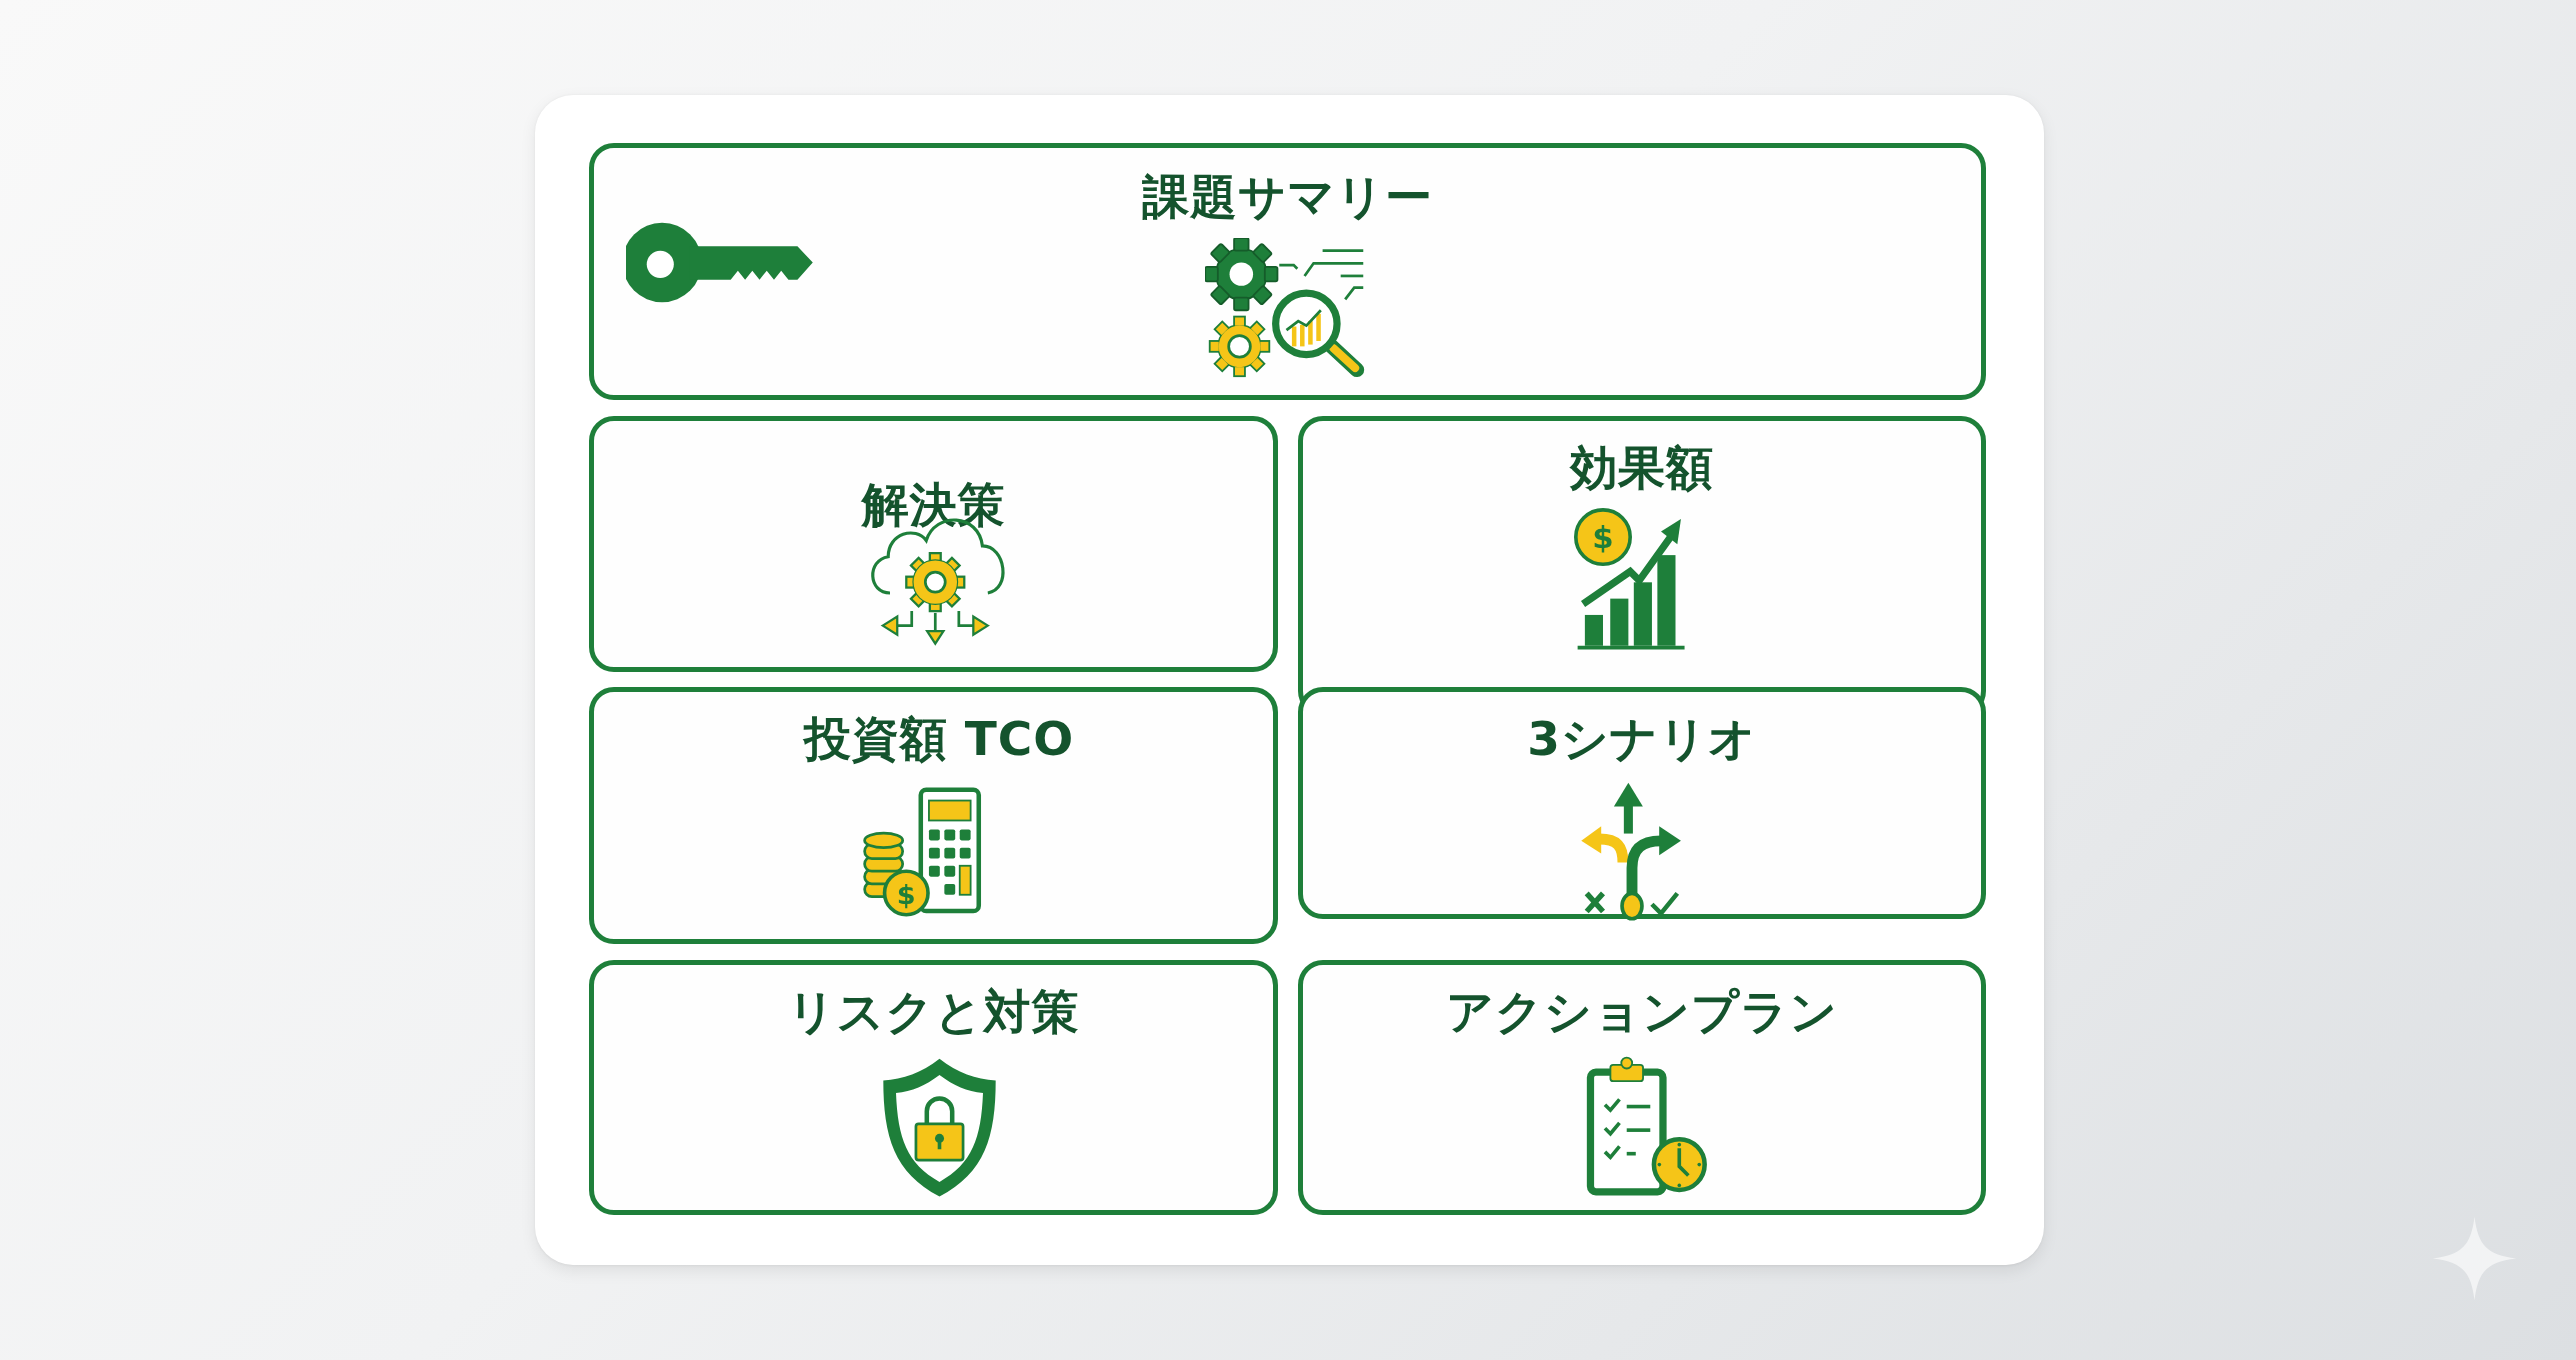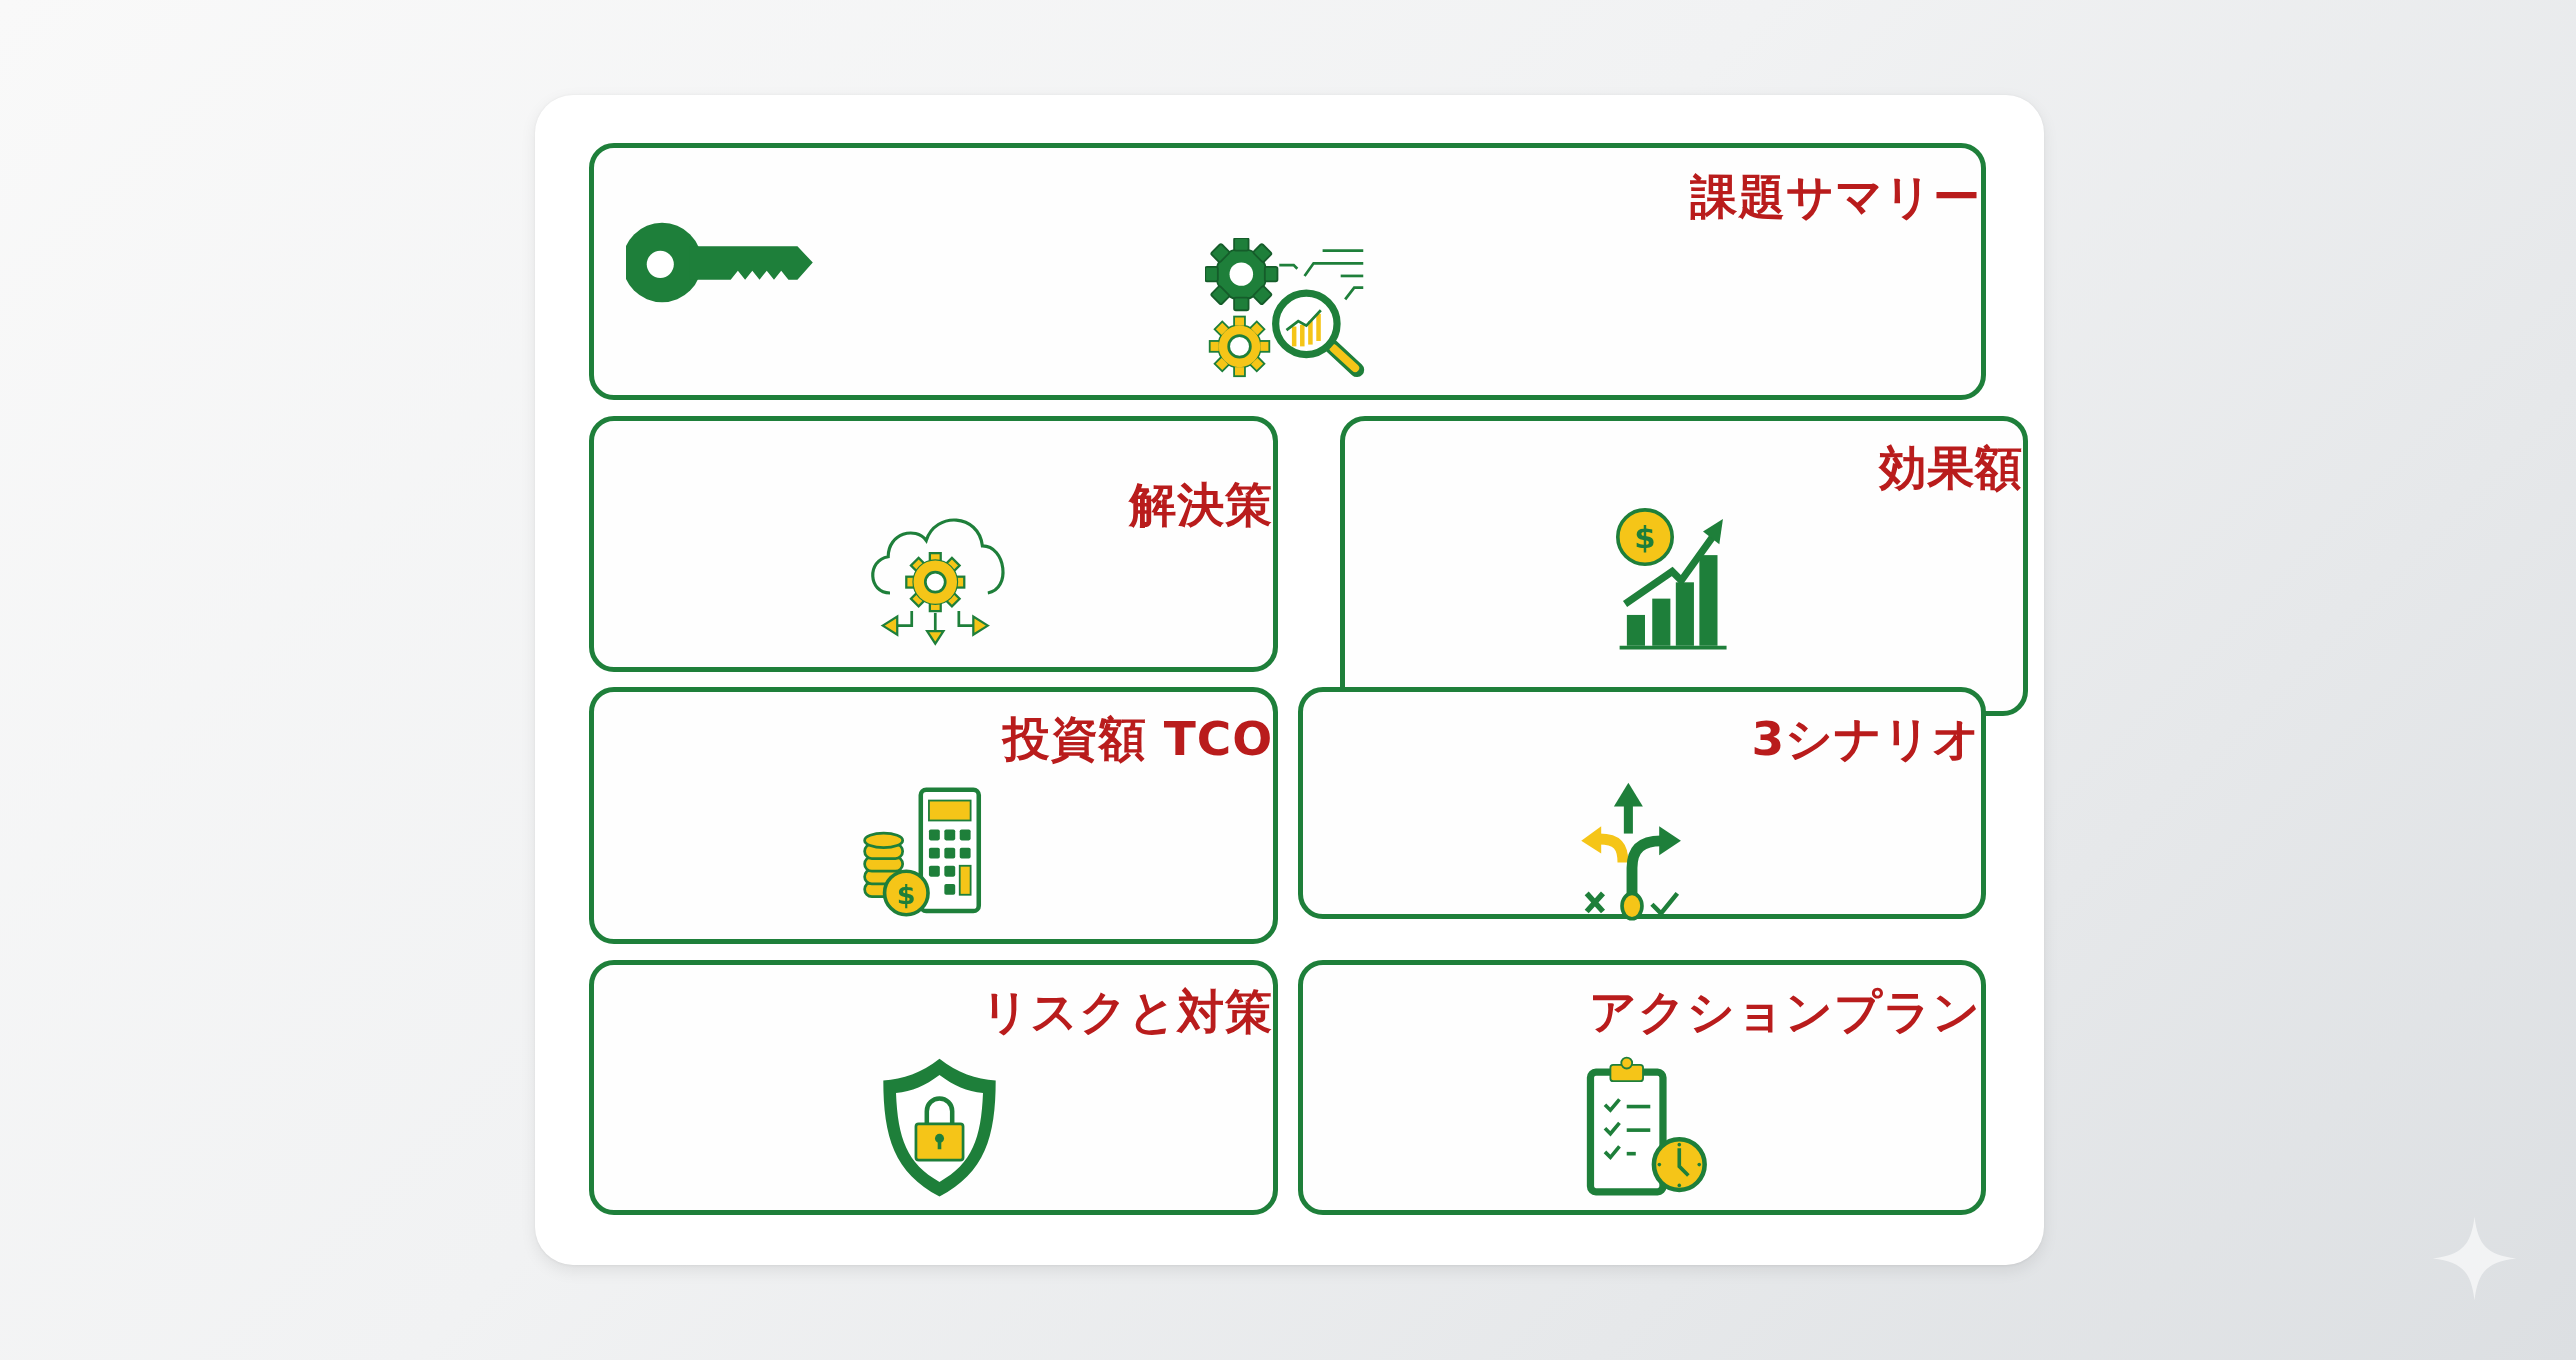--- a/index.html
+++ b/index.html
@@ -11,22 +11,22 @@
   .card {
     position: absolute; left: 535px; top: 95px; width: 1509px; height: 1170px;
     background: #ffffff; border-radius: 38px;
     box-shadow: 0 5.4px 16.3px rgba(0,0,0,0.08), 0 0.9px 2.7px rgba(0,0,0,0.05);
   }
   .box {
     position: absolute; box-sizing: border-box;
     border: 5.4px solid #1e7f3a; border-radius: 25px; background: #fefefe;
   }
   .box .title {
-    position: absolute; left: 0; right: 0; text-align: right;
-    font-weight: bold; color: #b91c1c; font-size: 47px; line-height: 54px;
+    position: absolute; left: 0; right: 0; text-align: center;
+    font-weight: bold; color: #14532d; font-size: 47px; line-height: 54px;
     letter-spacing: 0.9px;
   }
   .box .icon { position: absolute; }
   .sparkle { position: absolute; left: 2431px; top: 1215px; width: 87px; height: 87px; }
 </style>
 </head>
 <body>
 
 <div class="card">
 
@@ -118,21 +118,21 @@
         <path d="M108 116 L108 132 L124 132"></path>
       </g>
       <g fill="#f5c518" stroke="#1e7f3a" stroke-width="2.5">
         <path d="M24 132 L40 122 L40 142 Z"></path>
         <path d="M73 138 L91 138 L82 152 Z"></path>
         <path d="M140 132 L124 122 L124 142 Z"></path>
       </g>
     </svg>
   </div>
 
-  <div class="box" style="left:763px; top:321px; width:688px; height:300px;margin-left:42px;">
+  <div class="box" style="left:763px; top:321px; width:688px; height:300px;">
     <div class="title" style="top:20px;">効果額</div>
     <svg class="icon" style="left:271px; top:87px;" width="145" height="145" viewBox="0 0 160 160">
       <circle cx="32" cy="32" r="30" fill="#f5c518" stroke="#1e7f3a" stroke-width="4"></circle>
       <text x="32" y="44" text-anchor="middle" font-size="34" font-weight="bold" fill="#1e7f3a" font-family="DejaVu Sans, sans-serif">$</text>
       <g fill="#1e7f3a">
         <rect x="12" y="118" width="20" height="34"></rect>
         <rect x="40" y="100" width="20" height="52"></rect>
         <rect x="66" y="82" width="20" height="70"></rect>
         <rect x="92" y="52" width="20" height="100"></rect>
       </g>

